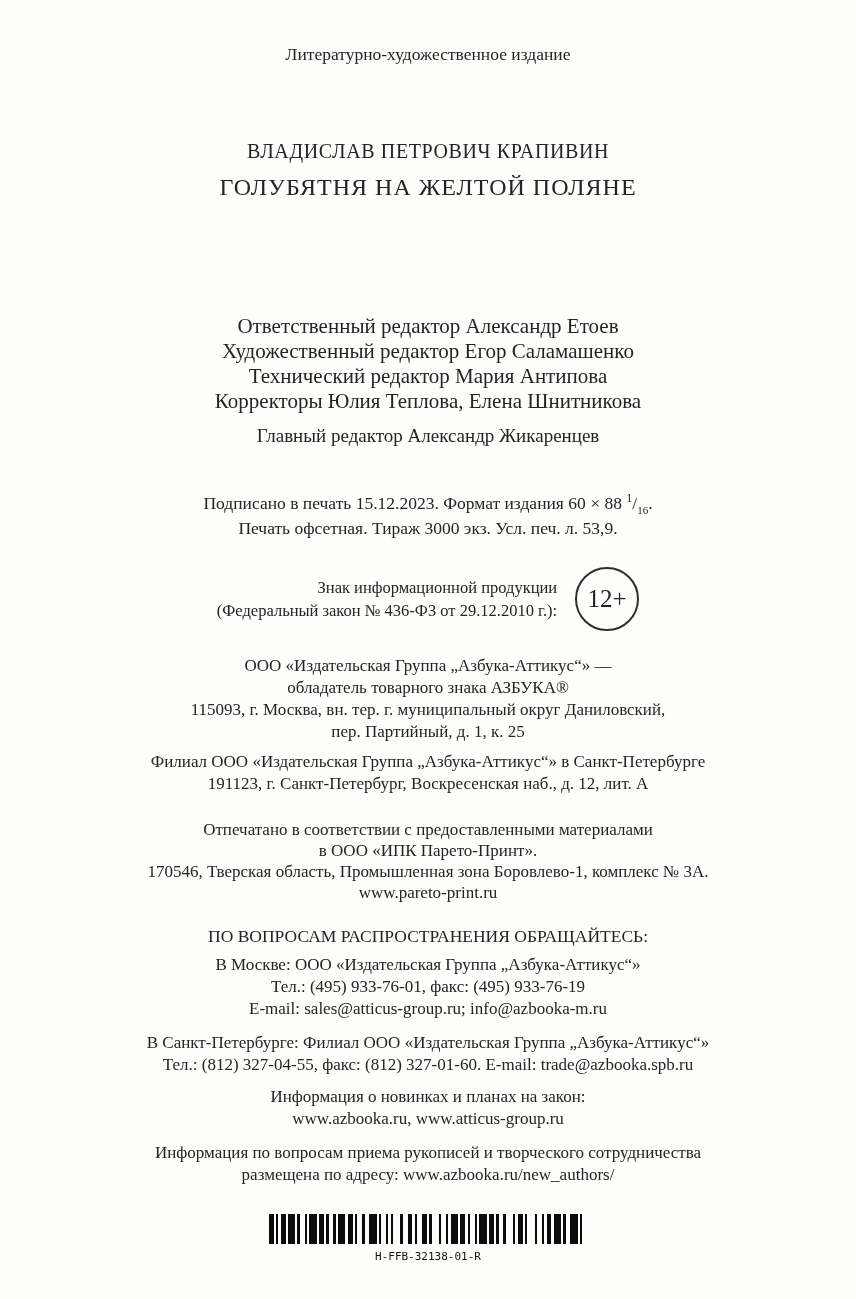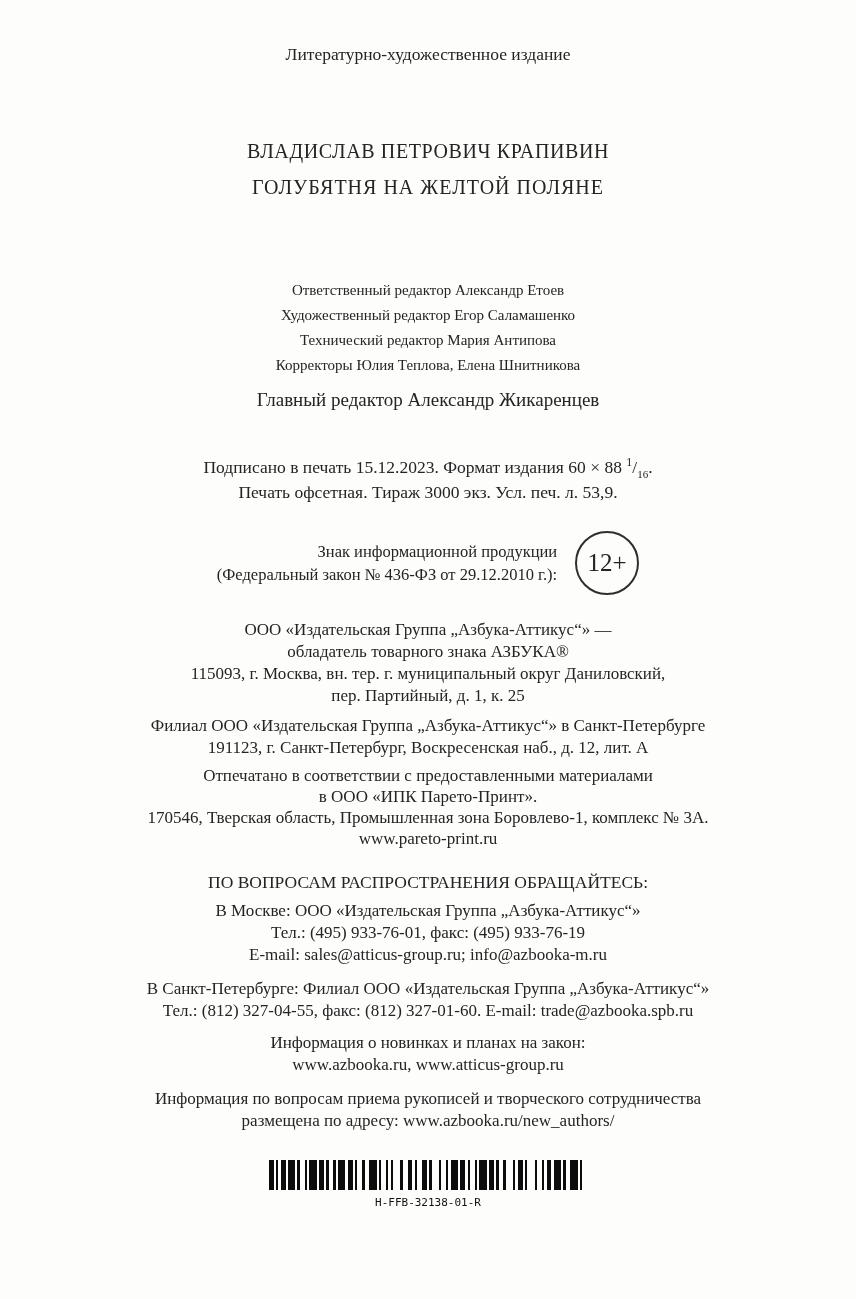--- a/index.html
+++ b/index.html
@@ -8,37 +8,37 @@
     width:856px;height:1299px;
     margin:0 auto;
     background:#fdfdfc;
     color:#242424;
     font-family:"Liberation Serif","DejaVu Serif",serif;
     text-align:center;
     overflow:hidden;
   }
   .edition-type{padding-top:44px;font-size:17.5px;line-height:21px;}
   .author{margin-top:74px;font-size:20px;letter-spacing:.6px;line-height:24px;}
-  .title{margin-top:7px;font-size:20px;letter-spacing:1px;line-height:34px;}
-  .staff{margin-top:74px;font-size:15px;line-height:25px;}
+  .title{margin-top:7px;font-size:24px;letter-spacing:1px;line-height:34px;}
+  .staff{margin-top:110px;font-size:21px;line-height:25px;}
   .chief{margin-top:9px;font-size:19px;line-height:25px;}
   .print-info{margin-top:43px;font-size:17.5px;line-height:25px;}
   .print-info sup{font-size:12px;vertical-align:super;line-height:0;}
   .print-info sub{font-size:11px;vertical-align:sub;line-height:0;}
   .age-block{margin-top:26px;display:flex;align-items:center;justify-content:center;gap:18px;}
   .age-text{font-size:16.5px;line-height:23px;text-align:right;}
   .age-badge{
     width:60px;height:60px;border:2px solid #2e2e2e;border-radius:50%;
     display:flex;align-items:center;justify-content:center;
     font-size:25px;flex:0 0 auto;
   }
   .body-block{font-size:17px;line-height:22px;}
   .publisher{margin-top:24px;}
   .branch{margin-top:8px;}
-  .printed{margin-top:6px;line-height:21px;}
+  .printed{margin-top:24px;line-height:21px;}
   .dist-header{margin-top:22px;font-size:17.5px;line-height:22px;}
   .moscow{margin-top:7px;}
   .spb{margin-top:12px;}
   .sites{margin-top:10px;}
   .manuscripts{margin-top:12px;}
   .barcode-wrap{margin-top:28px;}
   .barcode-bars{display:inline-flex;height:30px;align-items:stretch;}
   .barcode-bars span{display:block;height:100%;}
   .barcode-bars .bar{background:#0c0c0c;}
   .barcode-bars .gap{background:transparent;}

